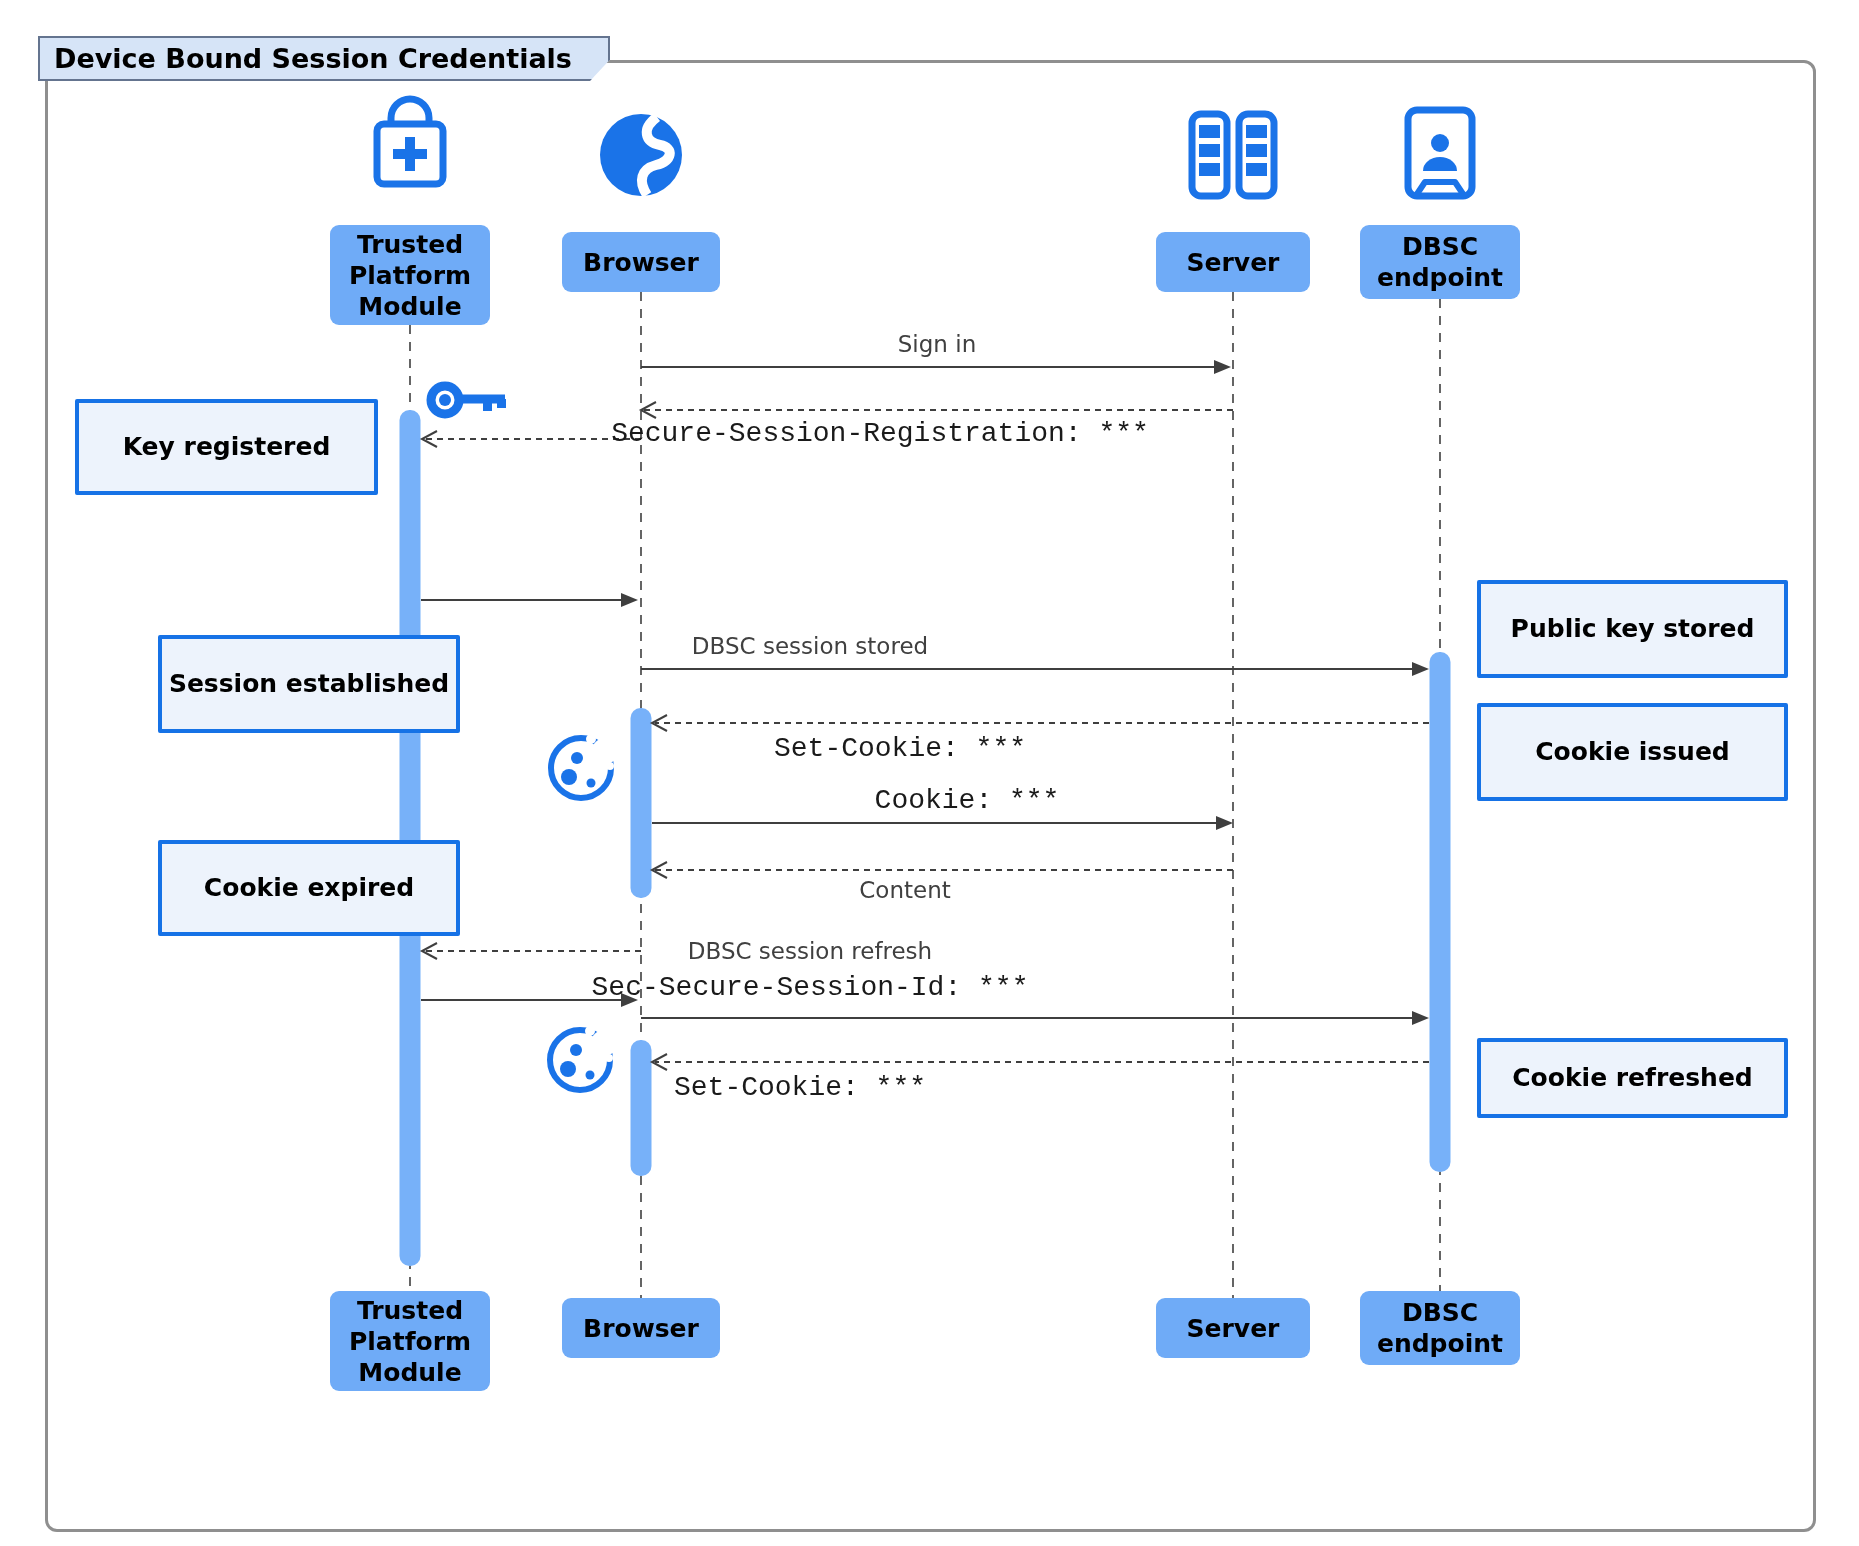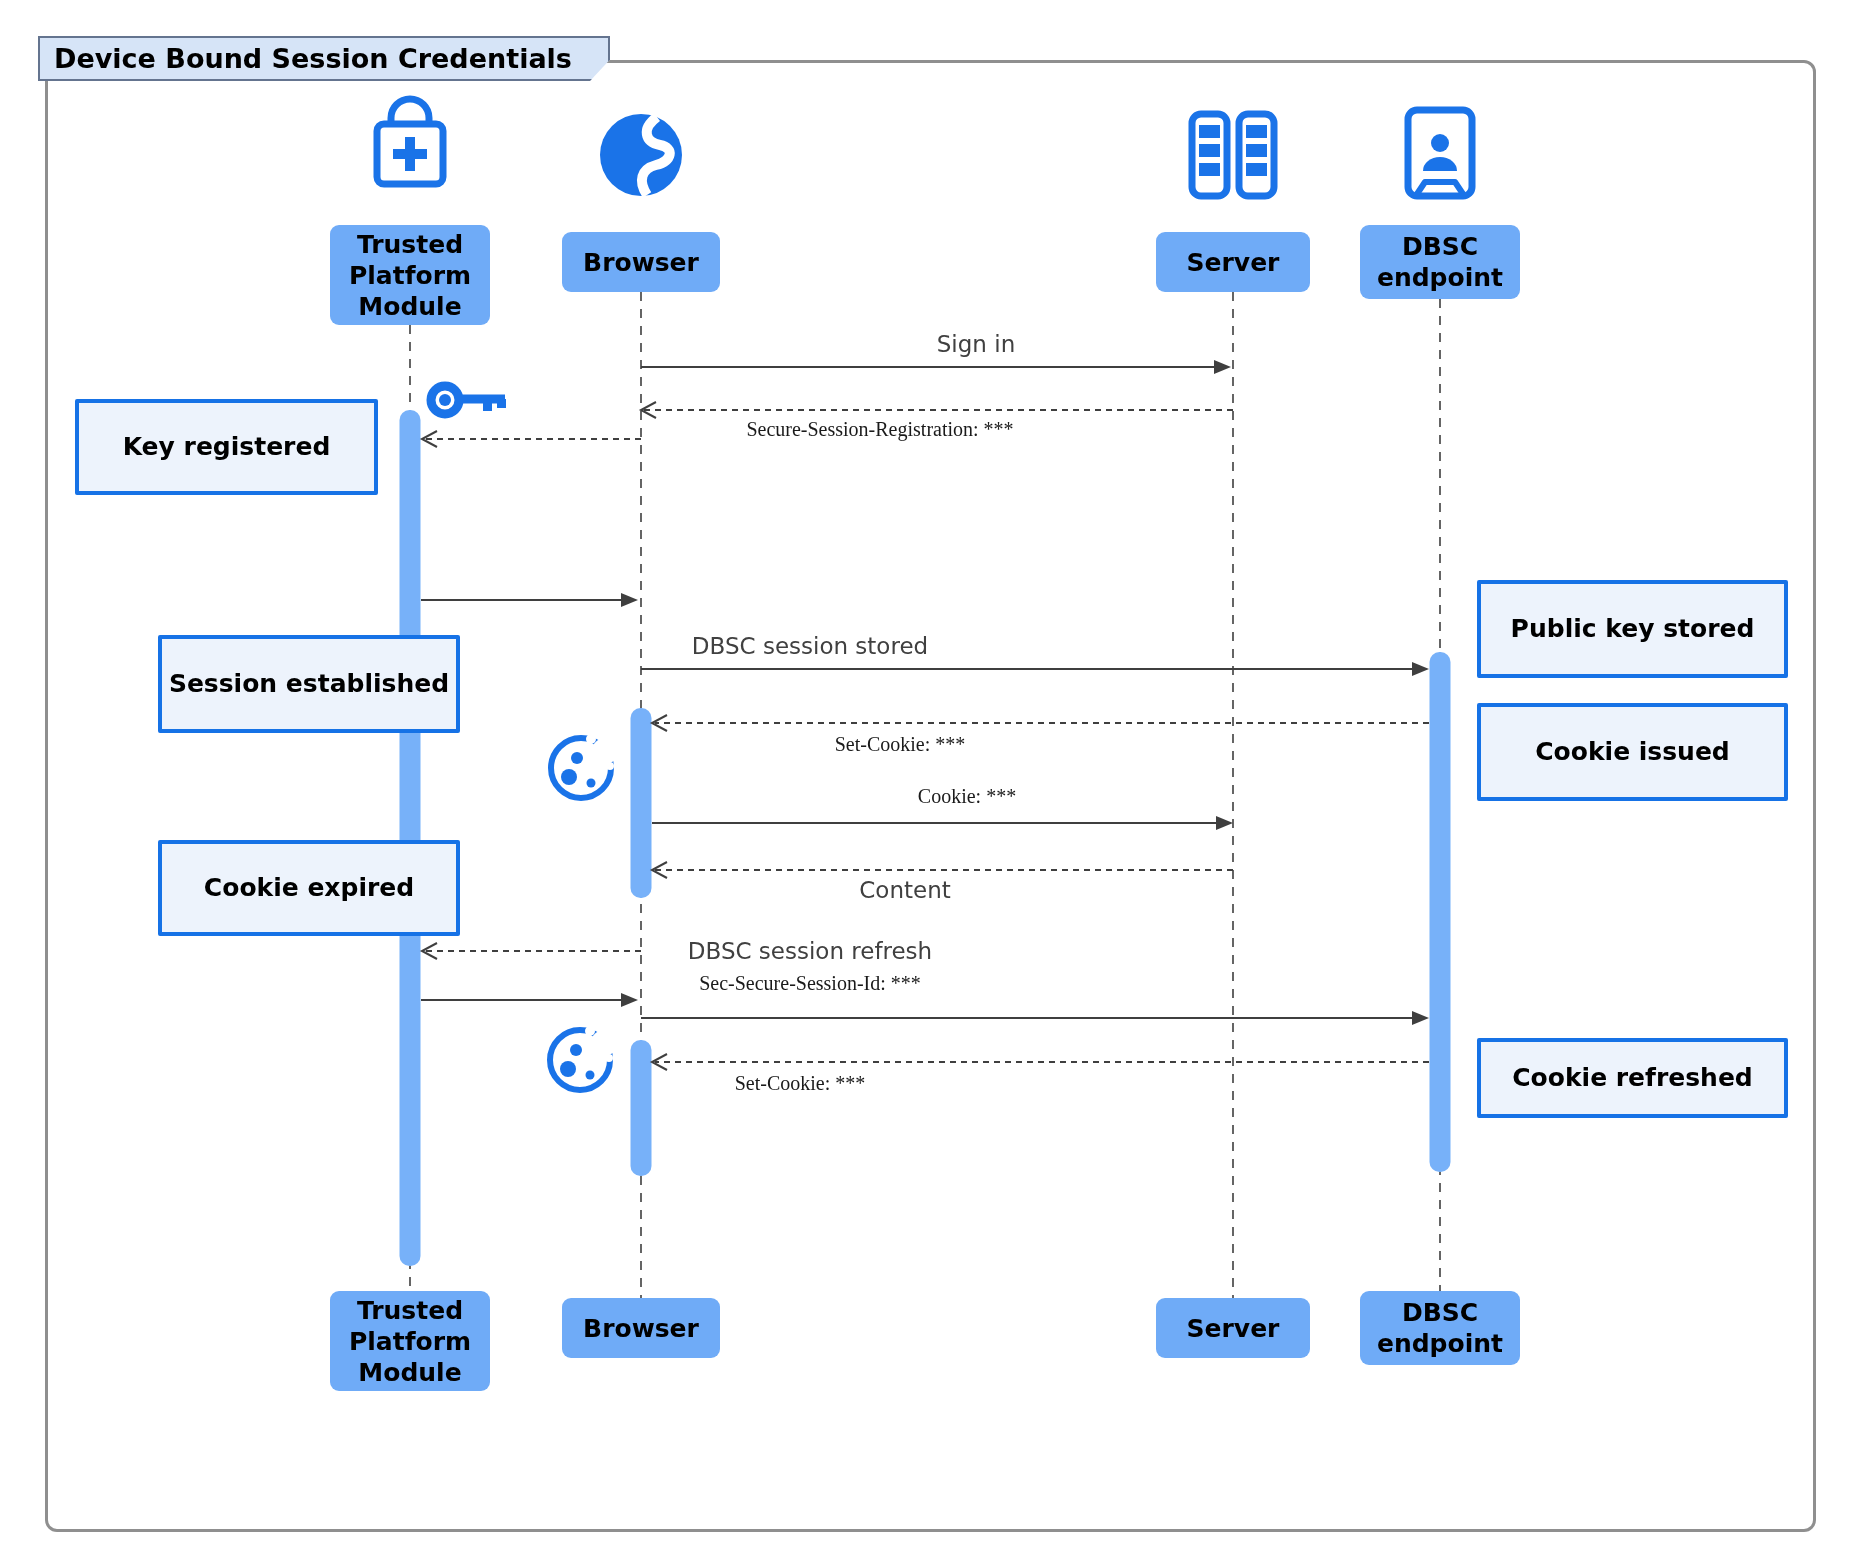--- a/index.html
+++ b/index.html
@@ -17,22 +17,22 @@
      font-weight:bold;font-size:27px;color:#000;line-height:41px;padding-left:14px;
      clip-path:polygon(0 0,100% 0,100% 52%,calc(100% - 20px) 100%,0 100%)}
   svg.layer{position:absolute;left:0;top:0}
   .alabel{position:absolute;background:var(--label-blue);border-radius:9px;
      display:flex;align-items:center;justify-content:center;text-align:center;
      font-weight:bold;font-size:25px;line-height:31px;color:#000}
   .note{position:absolute;background:var(--note-bg);border:4px solid var(--note-border);
      display:flex;align-items:center;justify-content:center;text-align:right;
      font-weight:bold;font-size:25px;line-height:36px;color:#000;border-radius:2px}
   .msg{position:absolute;transform:translateX(-50%);font-size:23px;color:var(--msg-text);white-space:nowrap}
-  .mono{position:absolute;transform:translateX(-50%);font-family:Liberation Serif, serif;
-     font-size:20px;color:var(--text-dark);white-space:nowrap}
+  .mono{position:absolute;transform:translateX(-50%);font-family:Liberation Mono, monospace;
+     font-size:28px;color:var(--text-dark);white-space:nowrap}
   .ln{stroke:var(--line-color);stroke-width:2;fill:none}
   .dash{stroke-dasharray:6 5}
   .head{fill:var(--line-color)}
   .openhead{stroke:var(--line-color);stroke-width:2;fill:none}
   .life{stroke:#4a4a4a;stroke-width:1.7;stroke-dasharray:9 8;fill:none}
   .bar{fill:var(--bar-blue)}
   .stb{stroke:var(--icon-blue);fill:none}
   .flb{fill:var(--icon-blue)}
 </style>
 </head>
@@ -172,21 +172,21 @@
   <div class="alabel" style="left:1156px;top:1298px;width:154px;height:60px">Server</div>
   <div class="alabel" style="left:1360px;top:1291px;width:160px;height:74px">DBSC endpoint</div>
 
   <div class="note" style="left:75px;top:399px;width:303px;height:96px">Key registered</div>
   <div class="note" style="left:158px;top:840px;width:302px;height:96px">Cookie expired</div>
   <div class="note" style="left:158px;top:635px;width:302px;height:98px">Session established</div>
   <div class="note" style="left:1477px;top:703px;width:311px;height:98px">Cookie issued</div>
   <div class="note" style="left:1477px;top:580px;width:311px;height:98px">Public key stored</div>
   <div class="note" style="left:1477px;top:1038px;width:311px;height:80px">Cookie refreshed</div>
 
-  <div class="msg" style="left:976px;top:331px">Sign in</div>
+  <div class="msg" style="left:937px;top:331px">Sign in</div>
   <div class="mono" style="left:880px;top:418px">Secure-Session-Registration: ***</div>
   <div class="msg" style="left:810px;top:633px">DBSC session stored</div>
   <div class="mono" style="left:900px;top:733px">Set-Cookie: ***</div>
   <div class="mono" style="left:967px;top:785px">Cookie: ***</div>
   <div class="msg" style="left:905px;top:877px">Content</div>
   <div class="msg" style="left:810px;top:938px">DBSC session refresh</div>
   <div class="mono" style="left:810px;top:972px">Sec-Secure-Session-Id: ***</div>
   <div class="mono" style="left:800px;top:1072px">Set-Cookie: ***</div>
 </div>
 

